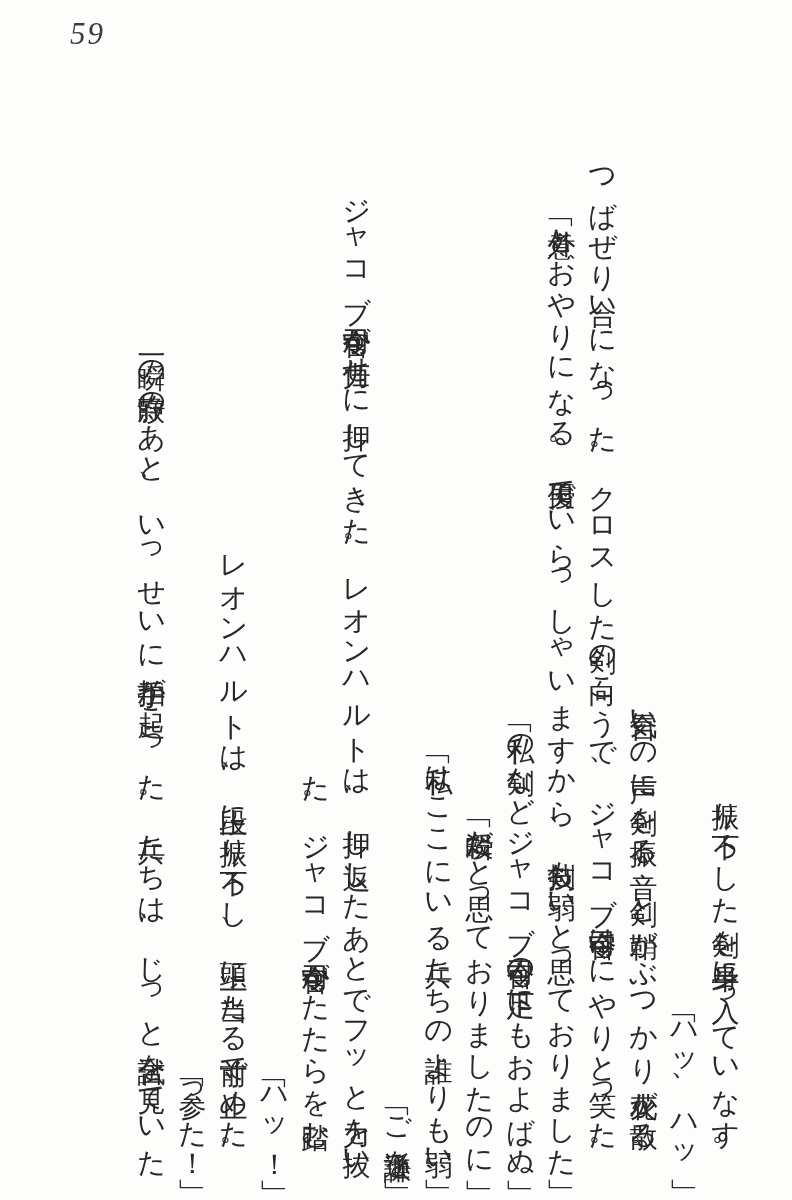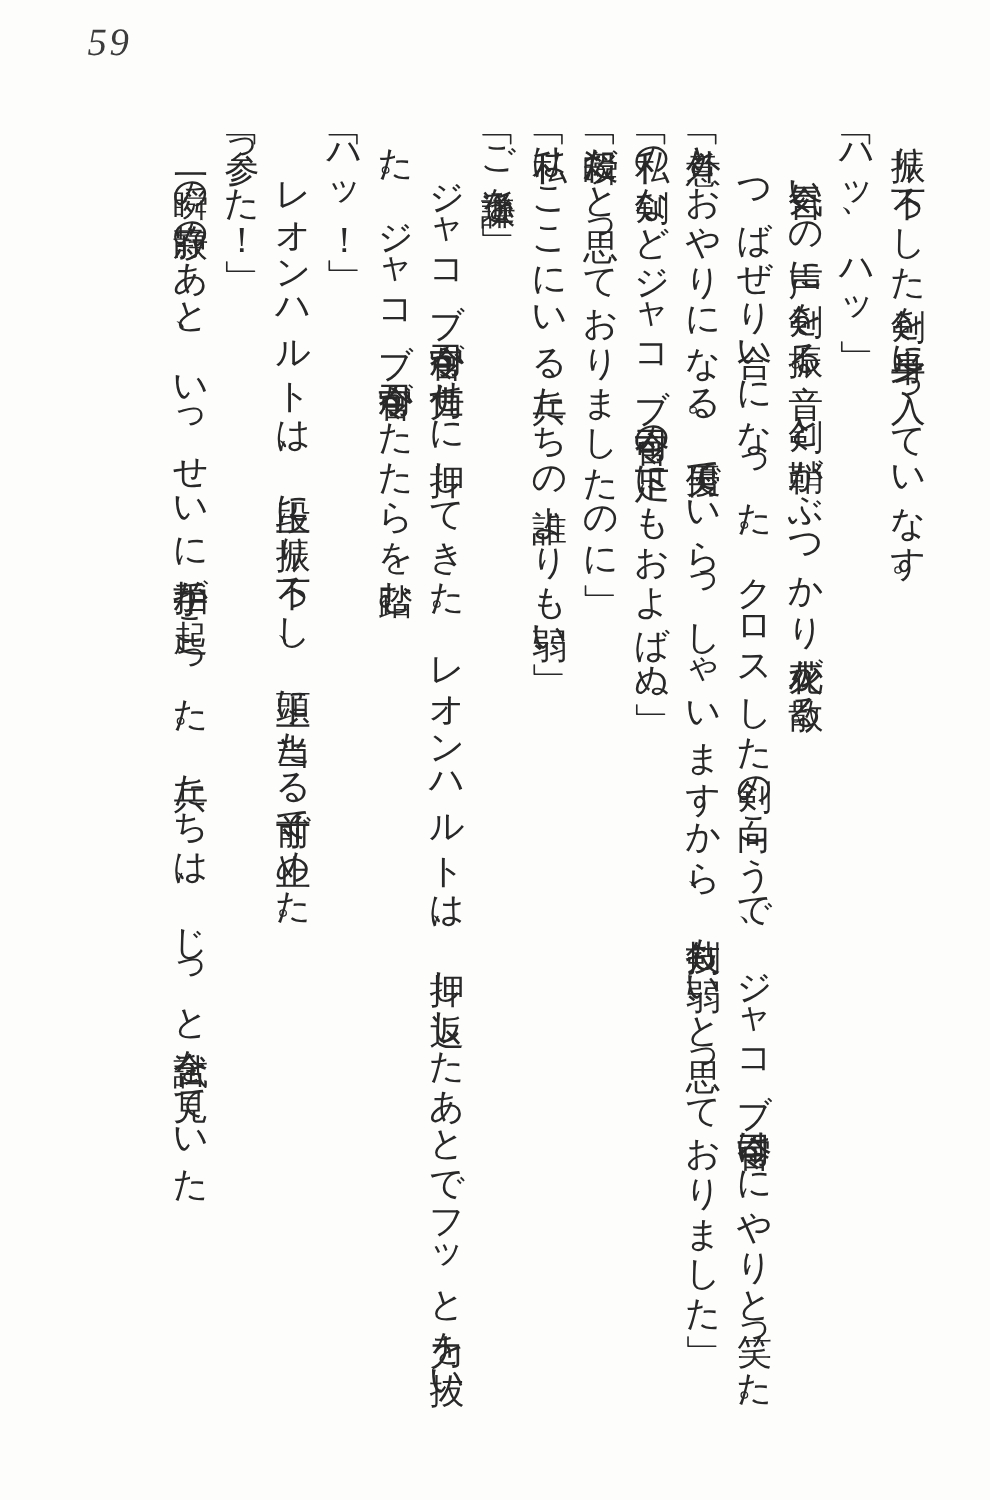--- a/index.html
+++ b/index.html
@@ -1,15 +1,15 @@
 <!DOCTYPE html>
 <html lang="ja"><head>
 <meta charset="utf-8">
 <style>
-  * { margin: 0; padding: 0; box-sizing: border-box; }
+  * { margin: 0; padding: 0; box-sizing: border-box; text-align: right; }
   html, body {
     width: 792px;
     height: 1200px;
   }
   body {
     background: #fdfdfc;
     position: relative;
     overflow: hidden;
     font-family: "Liberation Serif", "DejaVu Serif", serif;
   }

